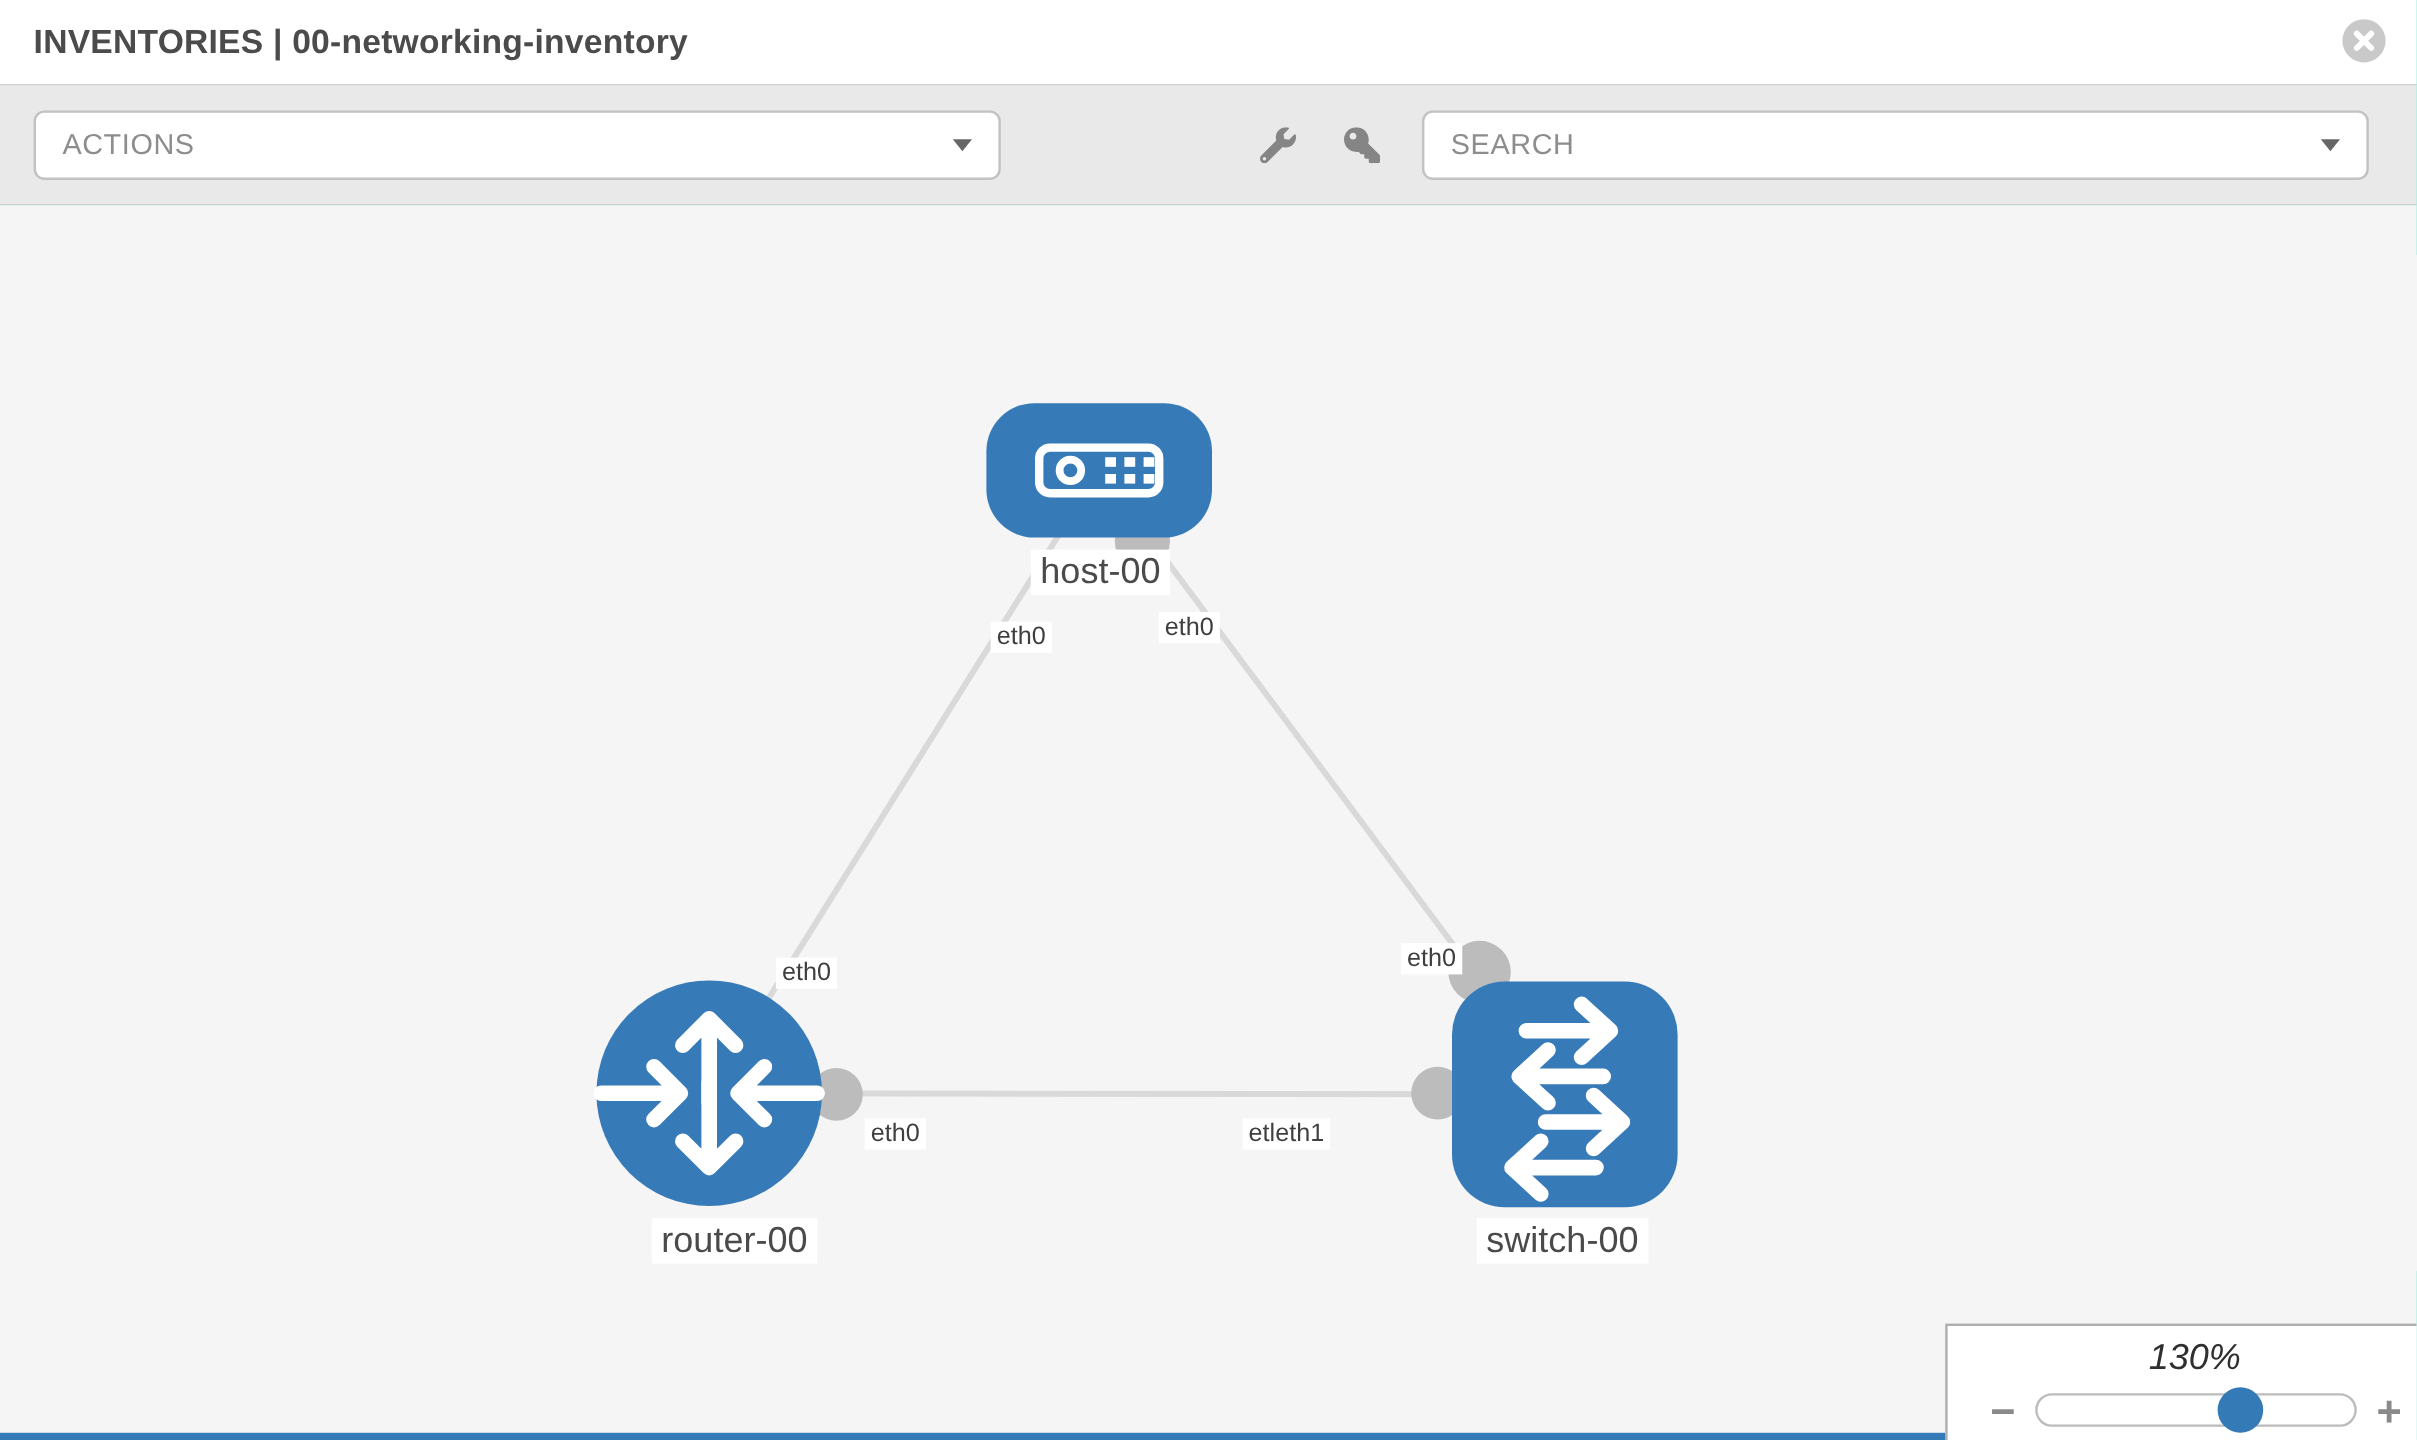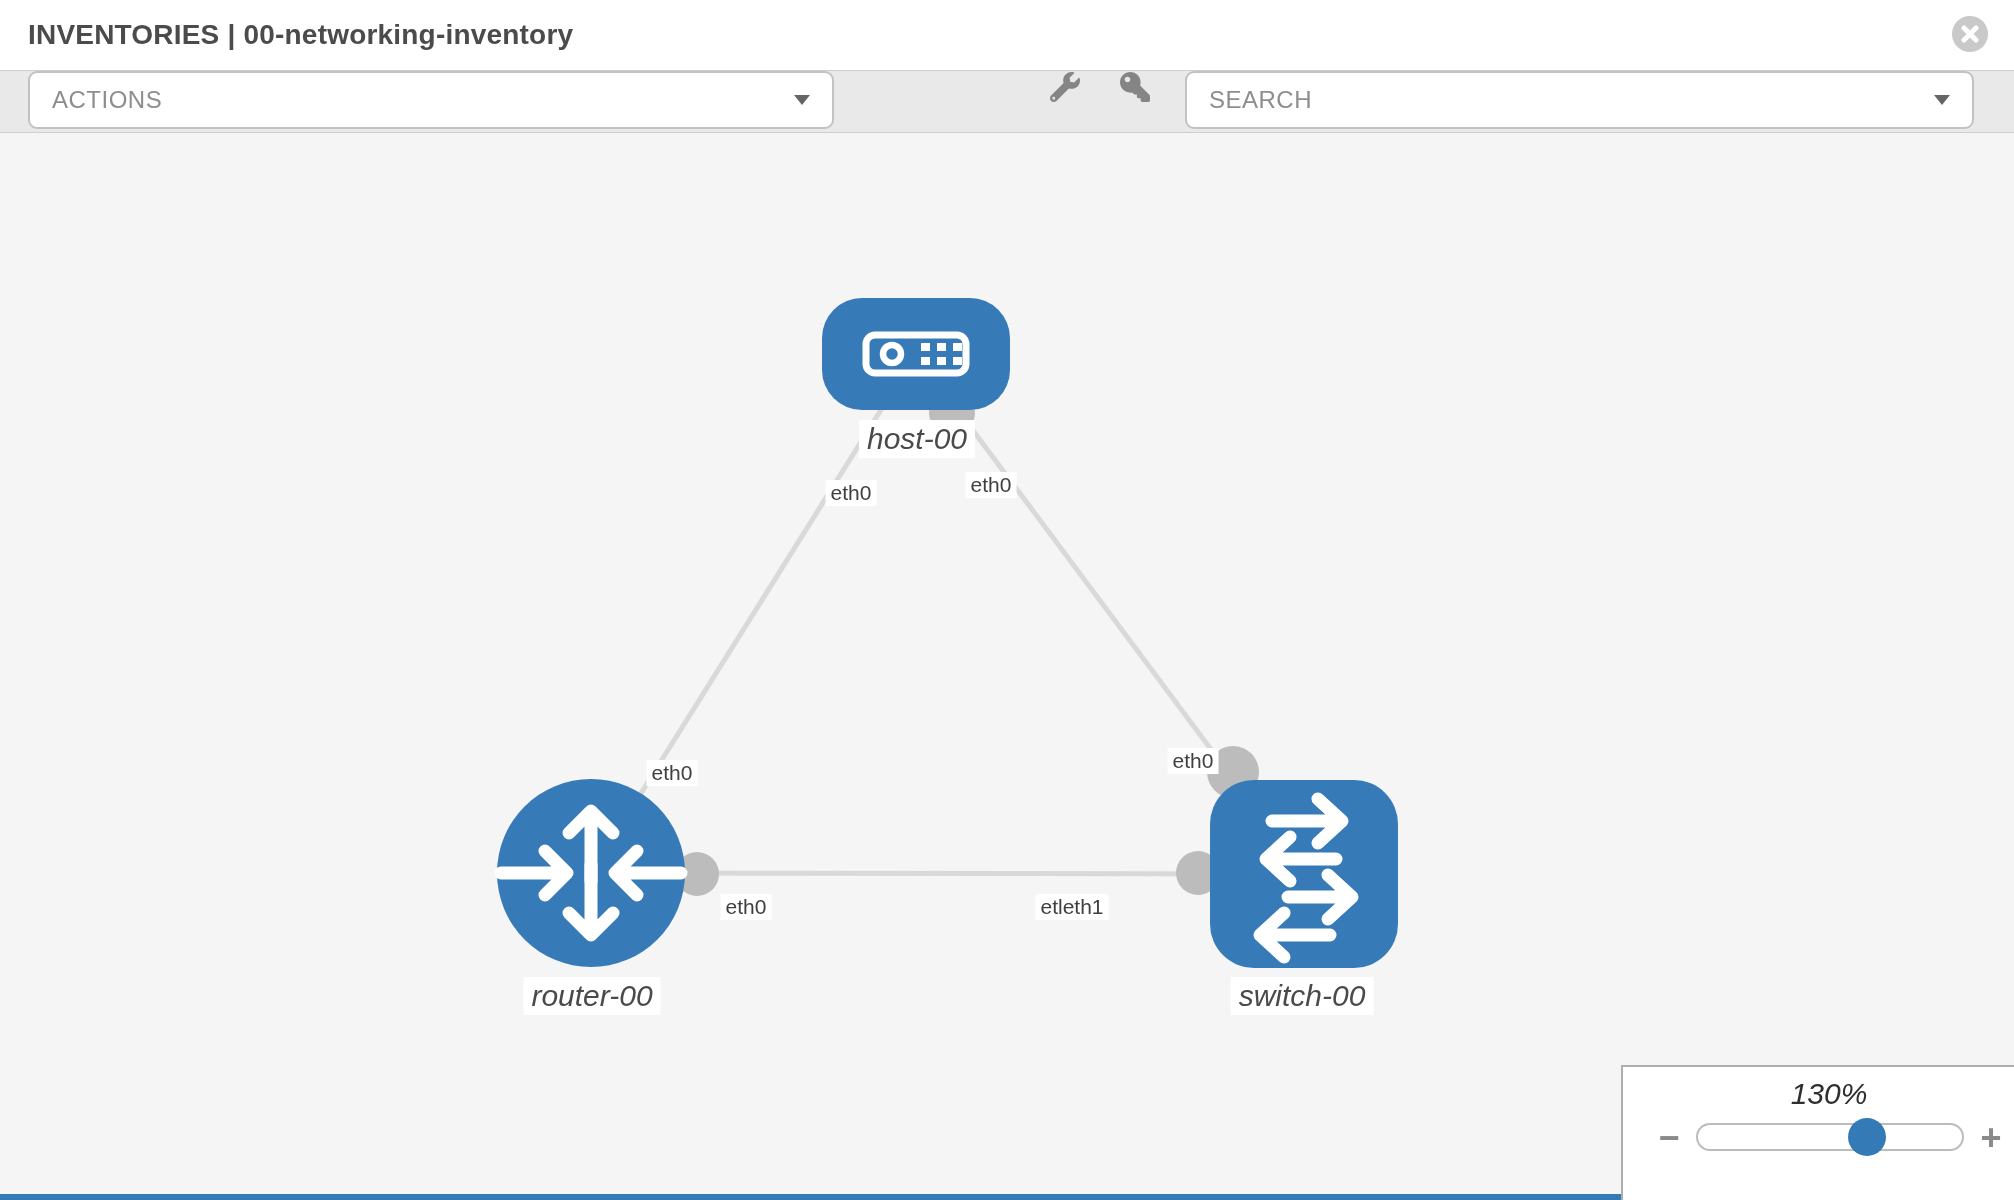--- a/index.html
+++ b/index.html
@@ -7,37 +7,37 @@
   body { font-family:"Liberation Sans","DejaVu Sans",sans-serif; background:#f5f5f5; }
   .app { position:relative; width:2014px; height:1200px; display:flex; flex-direction:column; overflow:hidden; background:#5eead4; }
 
   
   .hdr { position:relative; height:70px; background:#ffffff; flex:none; display:flex; align-items:center; padding:0 28px; }
   .hdr h1 { font-size:28px; font-weight:700; color:#4b4b4b; letter-spacing:0.2px; }
   .close-btn { position:absolute; right:26px; top:16px; width:36px; height:36px; border-radius:50%;
                background:#c9c9c9; display:flex; align-items:center; justify-content:center; cursor:pointer; }
 
   
-  .toolbar { height:63px; flex:none; background:#e9e9e9; border-top:1px solid #cfcfcf; border-bottom:1px solid #cfcfcf;
-             display:flex; align-items:flex-start; padding:0 40px 0 28px; }
+  .toolbar { height:101px; flex:none; background:#e9e9e9; border-top:1px solid #cfcfcf; border-bottom:1px solid #cfcfcf;
+             display:flex; align-items:center; padding:0 40px 0 28px; }
   .select { height:58px; background:#ffffff; border:2px solid #c2c2c2; border-radius:9px;
             display:flex; align-items:center; justify-content:space-between; padding:0 22px; cursor:pointer; }
   .select .sel-label { font-size:24px; color:#8d8d8d; letter-spacing:0.5px; }
   .caret { width:0; height:0; border-left:8px solid transparent; border-right:8px solid transparent; border-top:10px solid #666; }
   .actions-select { width:806px; flex:none; }
   .tool-icons { margin-left:215px; display:flex; align-items:center; gap:38px; }
   .tool-icons .ticon { width:32px; height:32px; display:flex; align-items:center; justify-content:center; cursor:pointer; }
   .search-select { margin-left:34px; flex:1;gap:31px; }
 
   
   .canvas { position:relative; flex:1; background:#f5f5f5; overflow:hidden; }
   .topo-svg { position:absolute; left:0; top:0; }
 
   .lbl { position:absolute; transform:translate(-50%,-50%); background:#ffffff; color:#4a4a4a; white-space:nowrap; }
-  .node-lbl { font-size:30px; padding:2px 8px;font-style:italic; }
+  .node-lbl { font-size:30px; padding:2px 8px; }
   .if-lbl { font-size:21px; padding:1px 5px; color:#3f3f3f;margin-top:40px; }
 
   
   .zoom-panel { position:absolute; left:1621px; top:932px; width:424px; height:160px;
                 background:#ffffff; border:2px solid #aeaeae; }
   .zoom-level { width:340px; margin:10px 0 0 36px; text-align:center; font-size:30px; color:#2f2f2f;font-style:italic; }
   .zoom-row { display:flex; align-items:center; margin:12px 0 0 32px; }
   .zoom-btn { font-size:36px; font-weight:700; color:#8a8a8a; line-height:27px; width:28px; text-align:center; cursor:pointer; user-select:none; }
   .zoom-track { position:relative; width:268px; height:28px; margin:0 13px; background:#ffffff;
                 border:2px solid #bcbcbc; border-radius:16px; cursor:pointer; }
@@ -125,21 +125,21 @@
         <g fill="none" stroke="#ffffff" stroke-width="13" stroke-linecap="round" stroke-linejoin="round">
           <path d="M1272 688 L1340 688 M1318 666 L1342 688 L1318 710"></path>
           <path d="M1336 726 L1268 726 M1290 704 L1266 726 L1290 748"></path>
           <path d="M1288 764 L1350 764 M1328 742 L1352 764 L1328 786"></path>
           <path d="M1330 802 L1262 802 M1284 780 L1260 802 L1284 824"></path>
         </g>
       </g>
     </svg>
 
     <div class="lbl node-lbl" style="left:917px; top:306px;">host-00</div>
-    <div class="lbl node-lbl" style="left:592px; top:863px;">router-00</div>
+    <div class="lbl node-lbl" style="left:612px; top:863px;">router-00</div>
     <div class="lbl node-lbl" style="left:1302px; top:863px;text-align:right;">switch-00</div>
 
     <div class="lbl if-lbl" style="left:851px; top:320px;">eth0</div>
     <div class="lbl if-lbl" style="left:991px; top:312px;">eth0</div>
     <div class="lbl if-lbl" style="left:672px; top:600px;">eth0</div>
     <div class="lbl if-lbl" style="left:1193px; top:588px;">eth0</div>
     <div class="lbl if-lbl" style="left:746px; top:734px;">eth0</div>
     <div class="lbl if-lbl" style="left:1072px; top:734px;">etleth1</div>
 
     <div class="zoom-panel">

